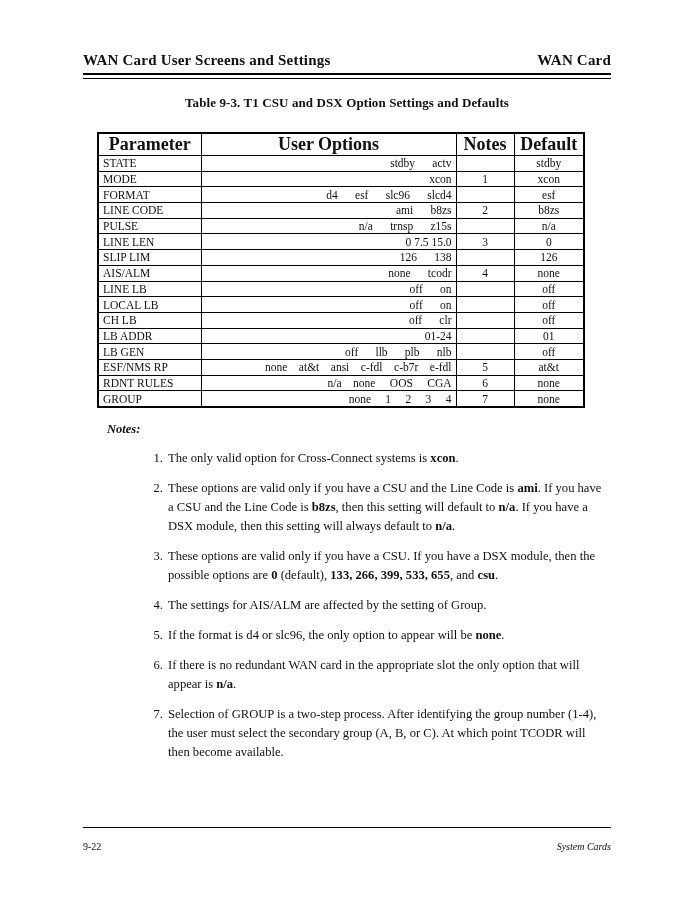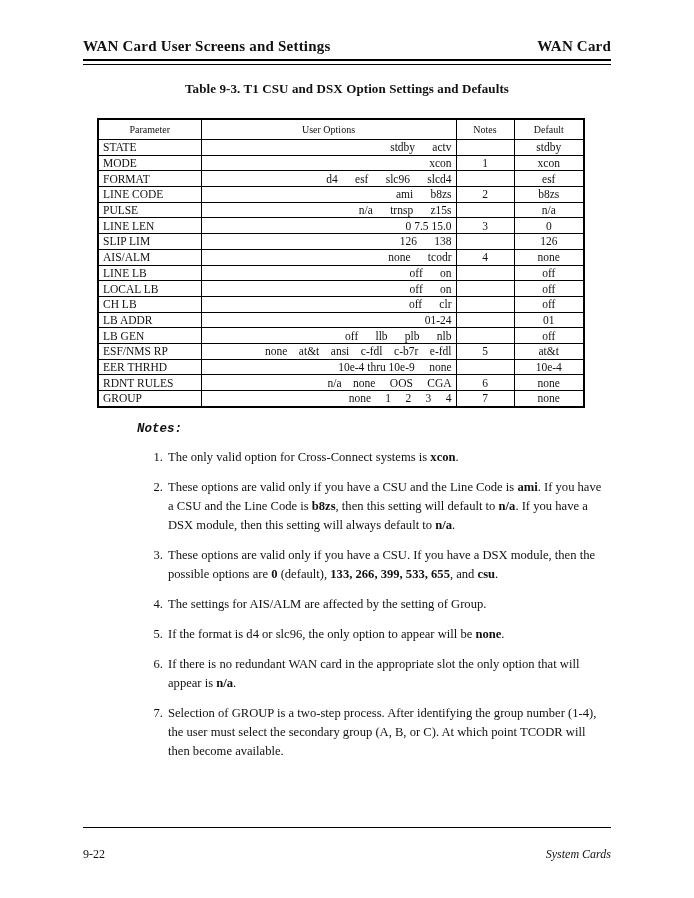--- a/index.html
+++ b/index.html
@@ -5,56 +5,56 @@
   html, body { margin: 0; padding: 0; background: #ffffff; }
   body {
     width: 694px; height: 898px; position: relative;
     font-family: "Liberation Serif", "DejaVu Serif", serif;
     color: #111; -webkit-font-smoothing: antialiased;
   }
   .page { position: absolute; inset: 0; padding: 0 83px; box-sizing: border-box; }
 
   
   .header { display: flex; justify-content: space-between; align-items: baseline;
-            margin-top: 38px; font-weight: bold; font-size: 15px; letter-spacing: .2px; }
+            margin-top: 52px; font-weight: bold; font-size: 15px; letter-spacing: .2px; }
   .header-rule { margin-top: 4px; border-top: 2.5px solid #000; height: 3px;
                  border-bottom: 1px solid #000; }
 
   
   .table-title { text-align: center; font-weight: bold; font-size: 13px;
                  margin-top: 16px; letter-spacing: .1px; }
 
   
   table.settings { border-collapse: collapse; border: 2px solid #000;
                    margin-top: 21px; margin-left: 14px; width: 486px;
                    table-layout: fixed; }
   table.settings th, table.settings td {
     border: 1px solid #000; padding: 0 4px; overflow: hidden;
   }
-  table.settings thead th { font-size: 10px; font-weight: normal; 
+  table.settings thead th { font-size: 18px; font-weight: bold; 
                             height: 19px; }
   table.settings tbody td { font-size: 11.5px; height: 14.7px; line-height: 1.05;
                             vertical-align: middle; }
   td.c-param { text-align: left; padding-left: 3px; margin-left: 8px; }
   td.c-opts  { text-align: right; white-space: pre; }
   td.c-notes, td.c-def { text-align: center; }
 
   
-  .notes-label { margin-top: 14px; margin-left: 54px; font-weight: bold;
-                 font-style: italic; font-size: 12.5px; font-family: Liberation Mono, monospace; }
+  .notes-label { margin-top: 14px; margin-left: 24px; font-weight: bold;
+                 font-style: italic; font-size: 12.5px; }
   .notes-list { margin-top: 12px; }
   .note-item { display: flex; margin-bottom: 11px; font-size: 12.6px; line-height: 19px; }
   .note-num { flex: 0 0 85px; text-align: right; padding-right: 5px; box-sizing: border-box; }
   .note-text { flex: 1 1 auto; max-width: 438px; }
   .note-text b { font-weight: bold; }
 
   
   .footer { position: absolute; left: 83px; right: 83px; top: 827px;
-            border-top: 1px solid #000; padding-top: 19px;
-            display: flex; justify-content: space-between; font-size: 12px; }
+            border-top: 1px solid #000; padding-top: 13px;
+            display: flex; justify-content: space-between; font-size: 10px; }
   .footer .right { font-style: italic; }
 </style>
 </head>
 <body>
 
 <div class="page">
 
   <div class="header">
     <span>WAN Card User Screens and Settings</span>
     <span>WAN Card</span>
@@ -157,26 +157,20 @@
           <td class="c-notes"></td>
           <td class="c-def">off</td>
         </tr>
         <tr>
           <td class="c-param">ESF/NMS RP</td>
           <td class="c-opts">none    at&amp;t    ansi    c-fdl    c-b7r    e-fdl</td>
           <td class="c-notes">5</td>
           <td class="c-def">at&amp;t</td>
         </tr>
         <tr>
-          <td class="c-param">EER THRHD</td>
-          <td class="c-opts">10e-4 thru 10e-9     none</td>
-          <td class="c-notes"></td>
-          <td class="c-def">10e-4</td>
-        </tr>
-        <tr>
           <td class="c-param">RDNT RULES</td>
           <td class="c-opts">n/a    none     OOS     CGA</td>
           <td class="c-notes">6</td>
           <td class="c-def">none</td>
         </tr>
         <tr>
           <td class="c-param">GROUP</td>
           <td class="c-opts">none     1     2     3     4</td>
           <td class="c-notes">7</td>
           <td class="c-def">none</td>

